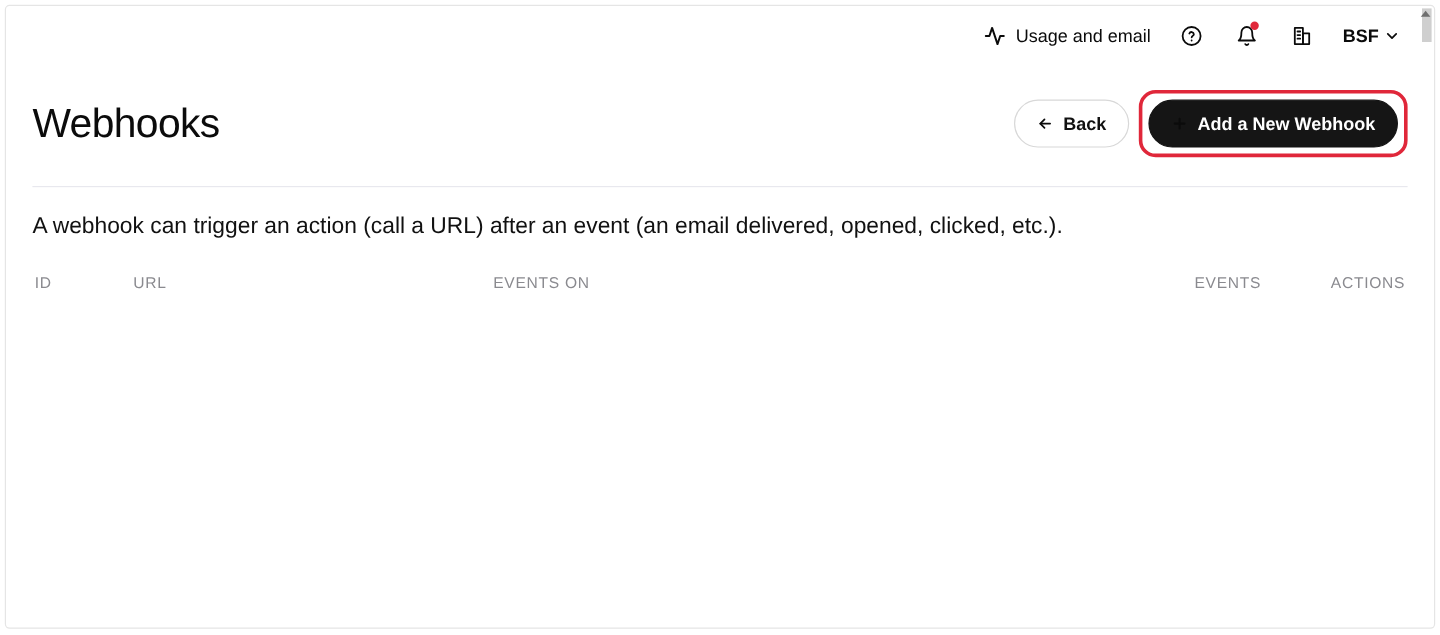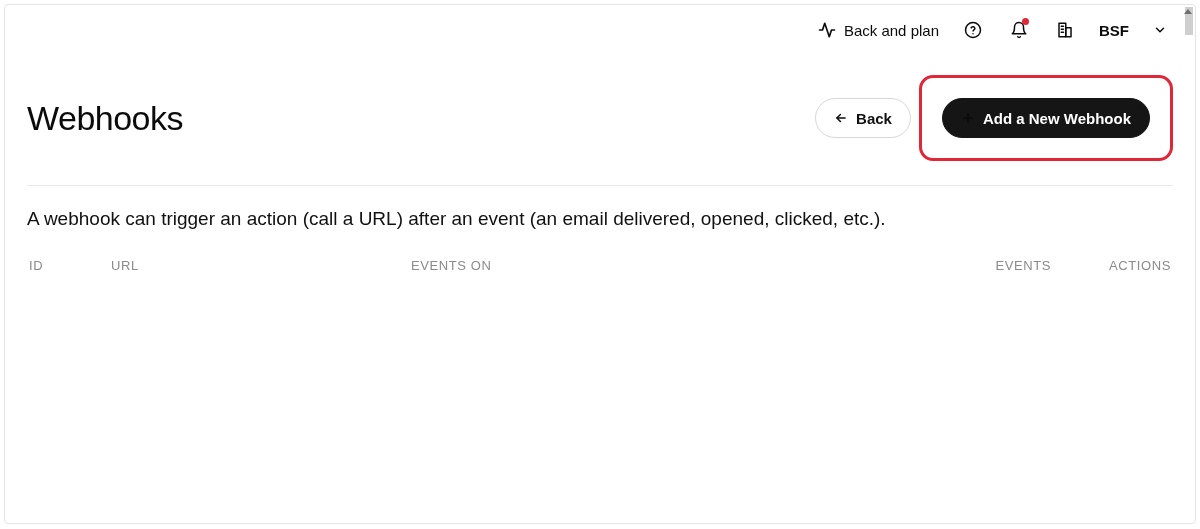--- a/index.html
+++ b/index.html
@@ -59,21 +59,21 @@
       top: 0px;
       right: 2px;
       width: 7px;
       height: 7px;
       background: #e0273a;
       border-radius: 50%;
     }
     .workspace {
       display: flex;
       align-items: center;
-      gap: 24px;
+      gap: 4px;
       font-size: 15px;
       font-weight: 600;
       cursor: pointer;
     }
 
     
     .page-header {
       display: flex;
       align-items: center;
       justify-content: space-between;
@@ -108,21 +108,21 @@
     }
     .btn-primary {
       background: #151515;
       border: 1px solid #151515;
       color: #fff;
     }
     .btn .icon { width: 14px; height: 14px; }
     .highlight-ring {
       border: 3px solid #e0273a;
       border-radius: 14px;
-      padding: 20px;
+      padding: 5px;
     }
 
     .divider {
       height: 1px;
       background: #e8e8ee;
       margin: 0 22px;
     }
 
     .description {
       font-size: 19px;
@@ -175,21 +175,21 @@
   <div class="fake-scroll-arrow"></div>
 
   <div class="topbar">
 
     <div class="usage">
       <span class="icon">
         <svg viewBox="0 0 24 24" fill="none" stroke="currentColor" stroke-width="2.2" stroke-linecap="round" stroke-linejoin="round">
           <polyline points="22 12 18 12 15 21 9 3 6 12 2 12"></polyline>
         </svg>
       </span>
-      <span>Back and plan</span>
+      <span>Usage and email</span>
     </div>
 
     <div class="topbar-icon-btn">
       <span class="icon">
         <svg viewBox="0 0 24 24" fill="none" stroke="currentColor" stroke-width="2" stroke-linecap="round" stroke-linejoin="round">
           <circle cx="12" cy="12" r="10"></circle>
           <path d="M9.5 9.2a2.6 2.6 0 0 1 5 .8c0 1.6-2.4 2-2.4 3.4"></path>
           <line x1="12" y1="17" x2="12" y2="17.01"></line>
         </svg>
       </span>

